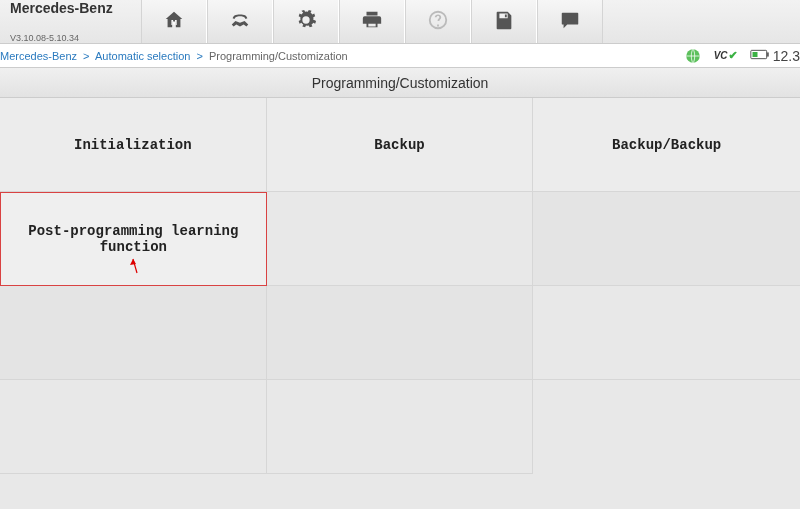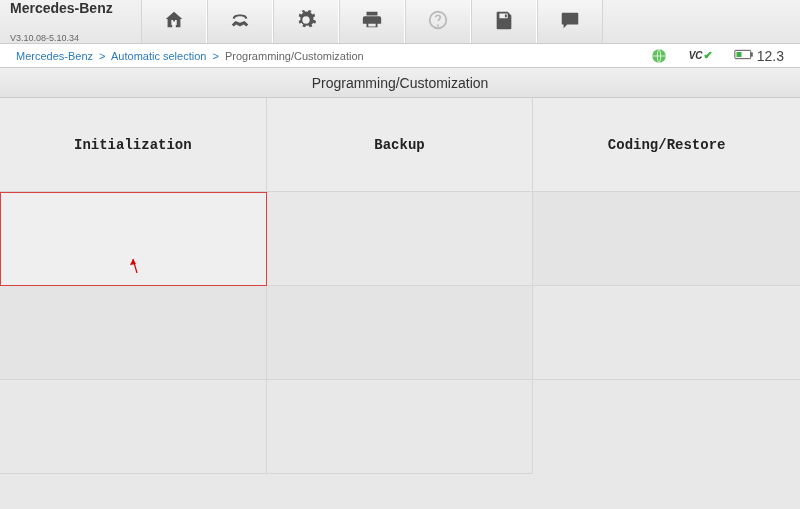--- a/index.html
+++ b/index.html
@@ -38,29 +38,29 @@
   .tool-btn svg { width: 22px; height: 22px; fill: #555; }
   .tool-btn .icon-faded svg { fill: #aaa; }
   
   
   .crumb-row {
     display: flex;
     align-items: center;
     height: 24px;
     background: #fff;
     border-bottom: 1px solid #ccc;
-    padding: 0 16px;
+    padding: 0 0;
     font-size: 11px;
   }
   .crumb-links { flex: 1; white-space: nowrap; overflow: hidden; }
   .crumb-link { color: #2a7abf; }
   .crumb-sep { color: #2a7abf; margin: 0 3px; }
   .crumb-cur { color: #666; }
   
-  .status { display: flex; align-items: center; gap: 21px; }
+  .status { display: flex; align-items: center; gap: 12px; }
   .globe-badge { position: relative; width: 18px; height: 18px; }
   .globe-badge svg { width: 18px; height: 18px; fill: #4db34d; }
   .vc-badge { font-size: 10px; font-weight: bold; font-style: italic; color: #333; display: flex; align-items: center; }
   .vc-check { color: #3bb143; font-size: 11px; margin-left: 1px; font-style: normal; }
   .batt { display: flex; align-items: center; gap: 3px; }
   .batt svg { width: 20px; height: 11px; }
   .batt-text { font-size: 14px; color: #444; }
   
   
   .section-header {
@@ -214,23 +214,24 @@
 </div>
 
 <div class="grid">
   <div class="cell">
       <span>Initialization</span>
     </div>
   <div class="cell">
       <span>Backup</span>
     </div>
   <div class="cell">
-      <span>Coding/Restore</span>
+      <span>Backup/Backup</span>
     </div>
   <div class="cell selected">
+    <span>Post-programming learning function</span>
     <span class="arrow">
       <svg viewBox="0 0 14 18">
           <line x1="7" y1="2" x2="11" y2="16" stroke="#d00" stroke-width="1.2"></line>
           <polygon points="7,2 4,8 10,7" fill="#d00"></polygon>
         </svg>
     </span>
   </div>
   <div class="cell empty"></div>
   <div class="cell muted"></div>
   <div class="cell muted"></div>

